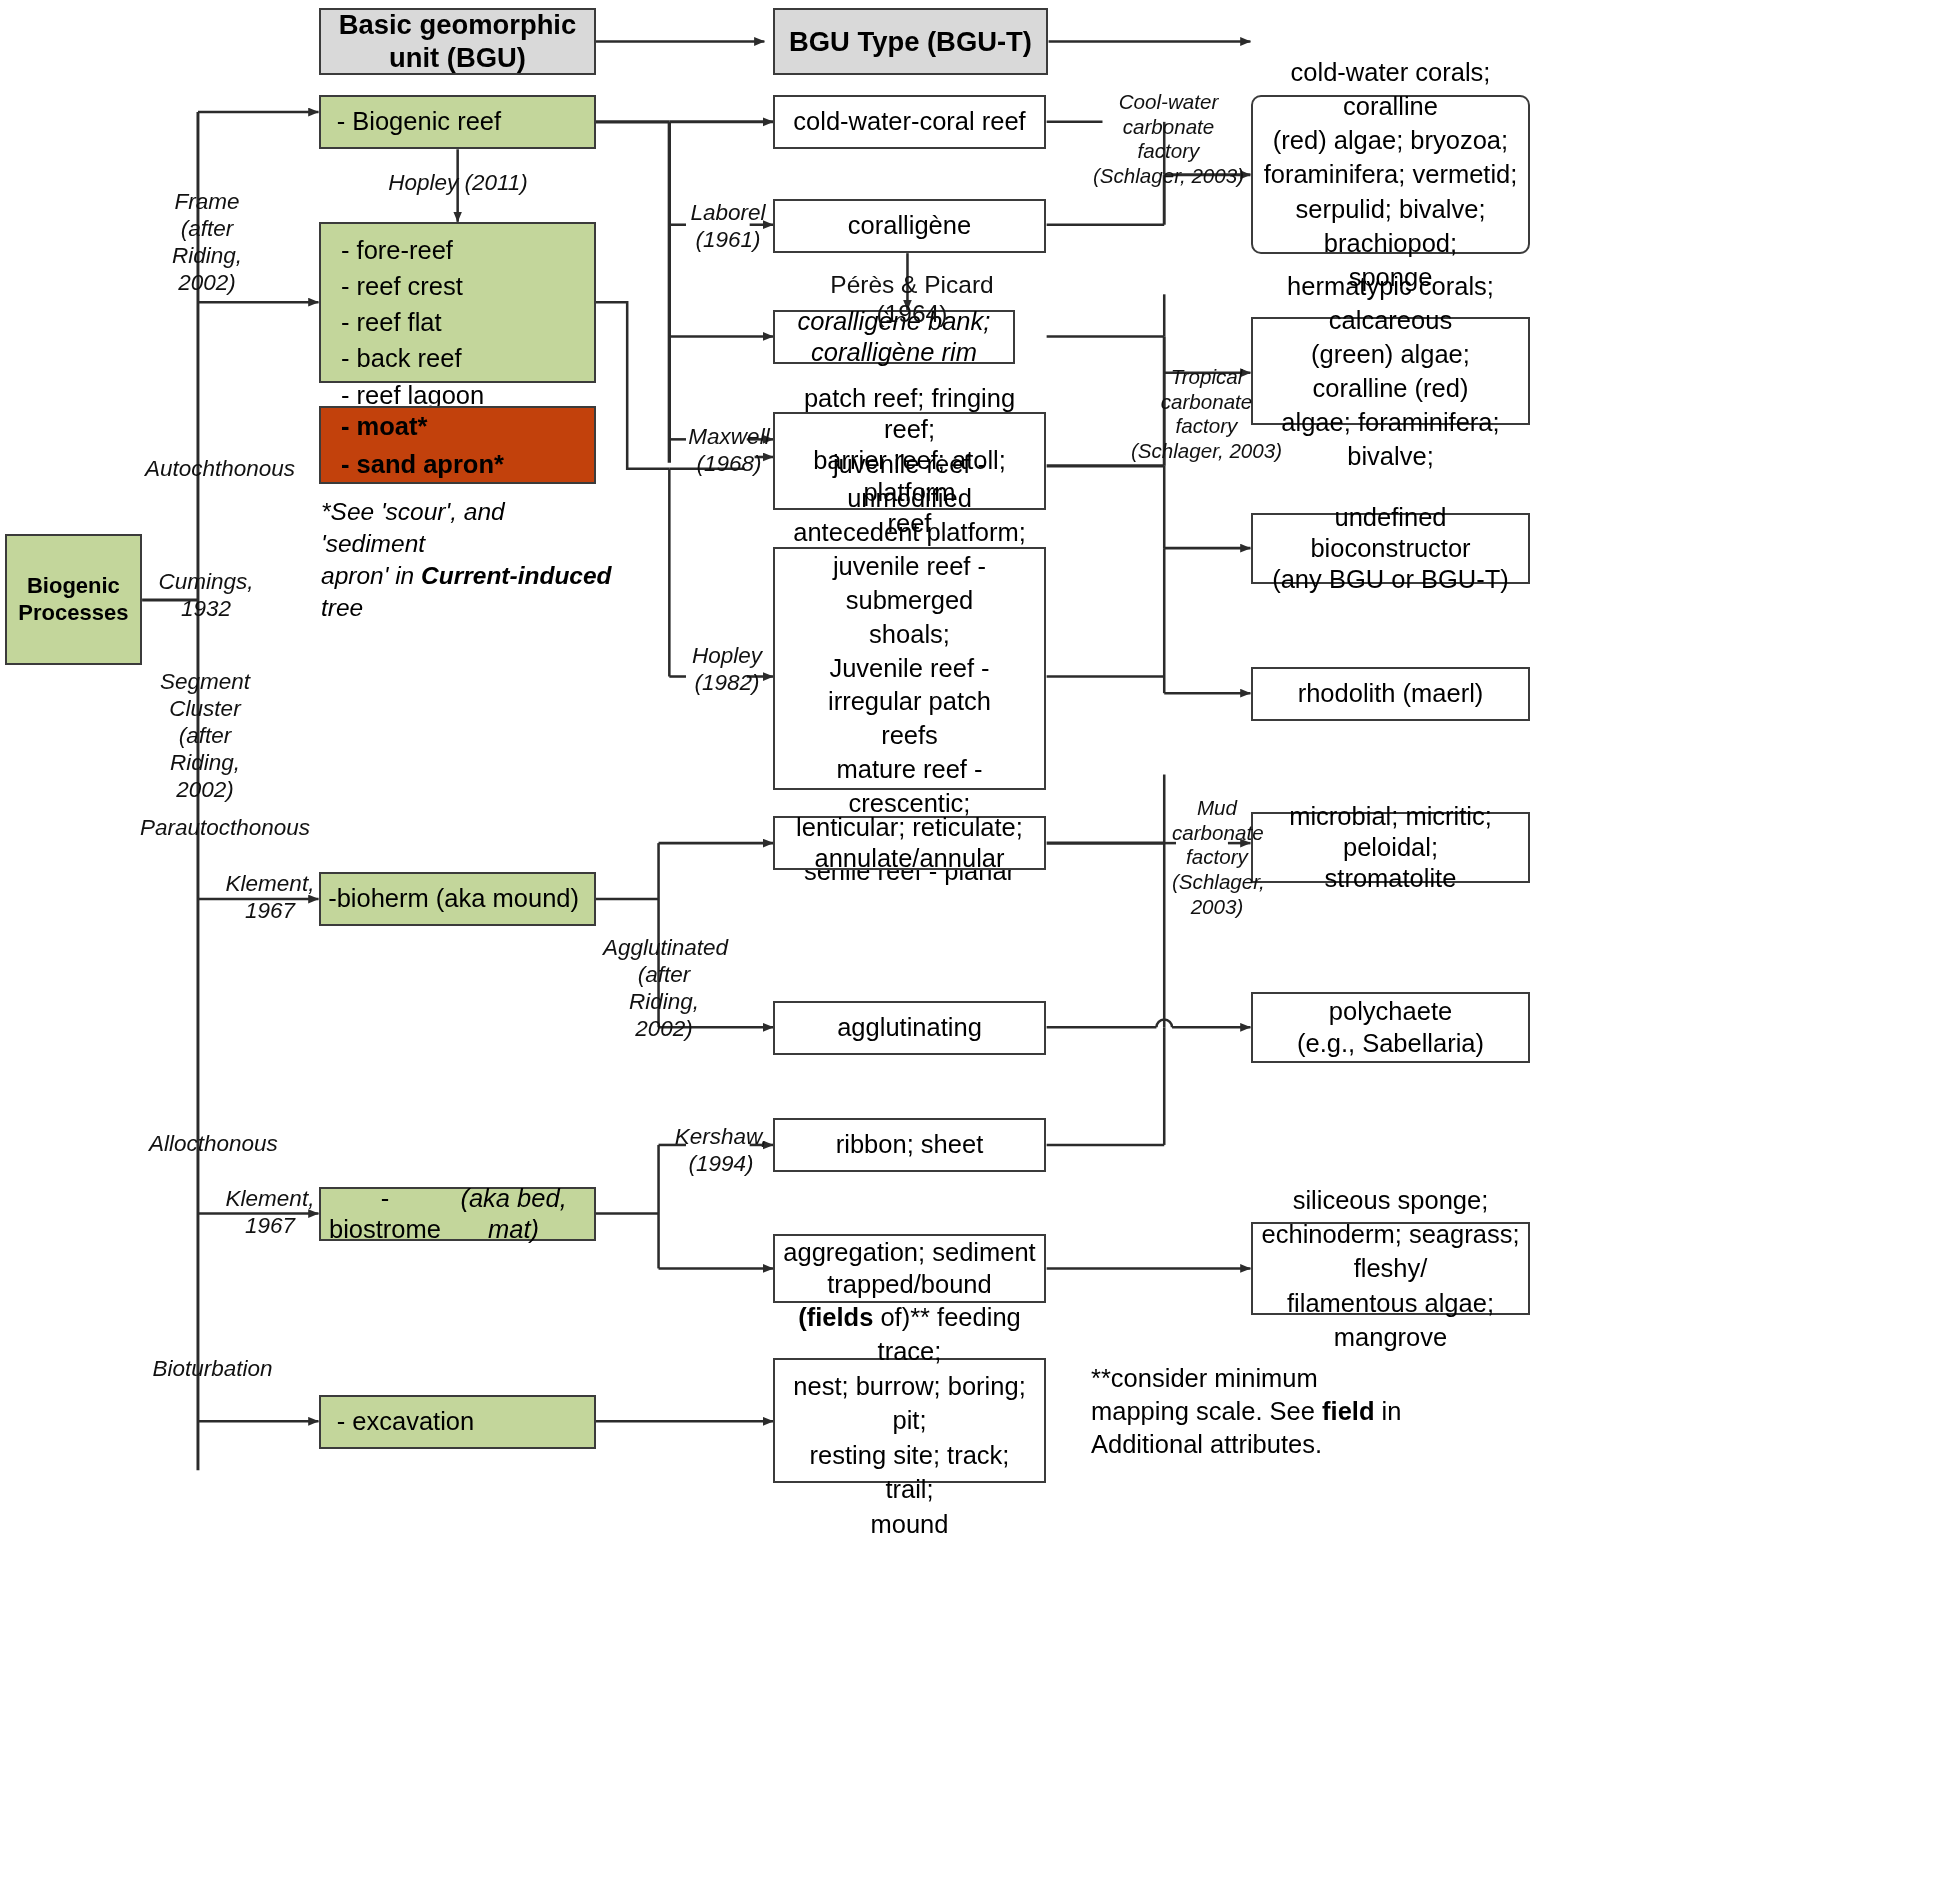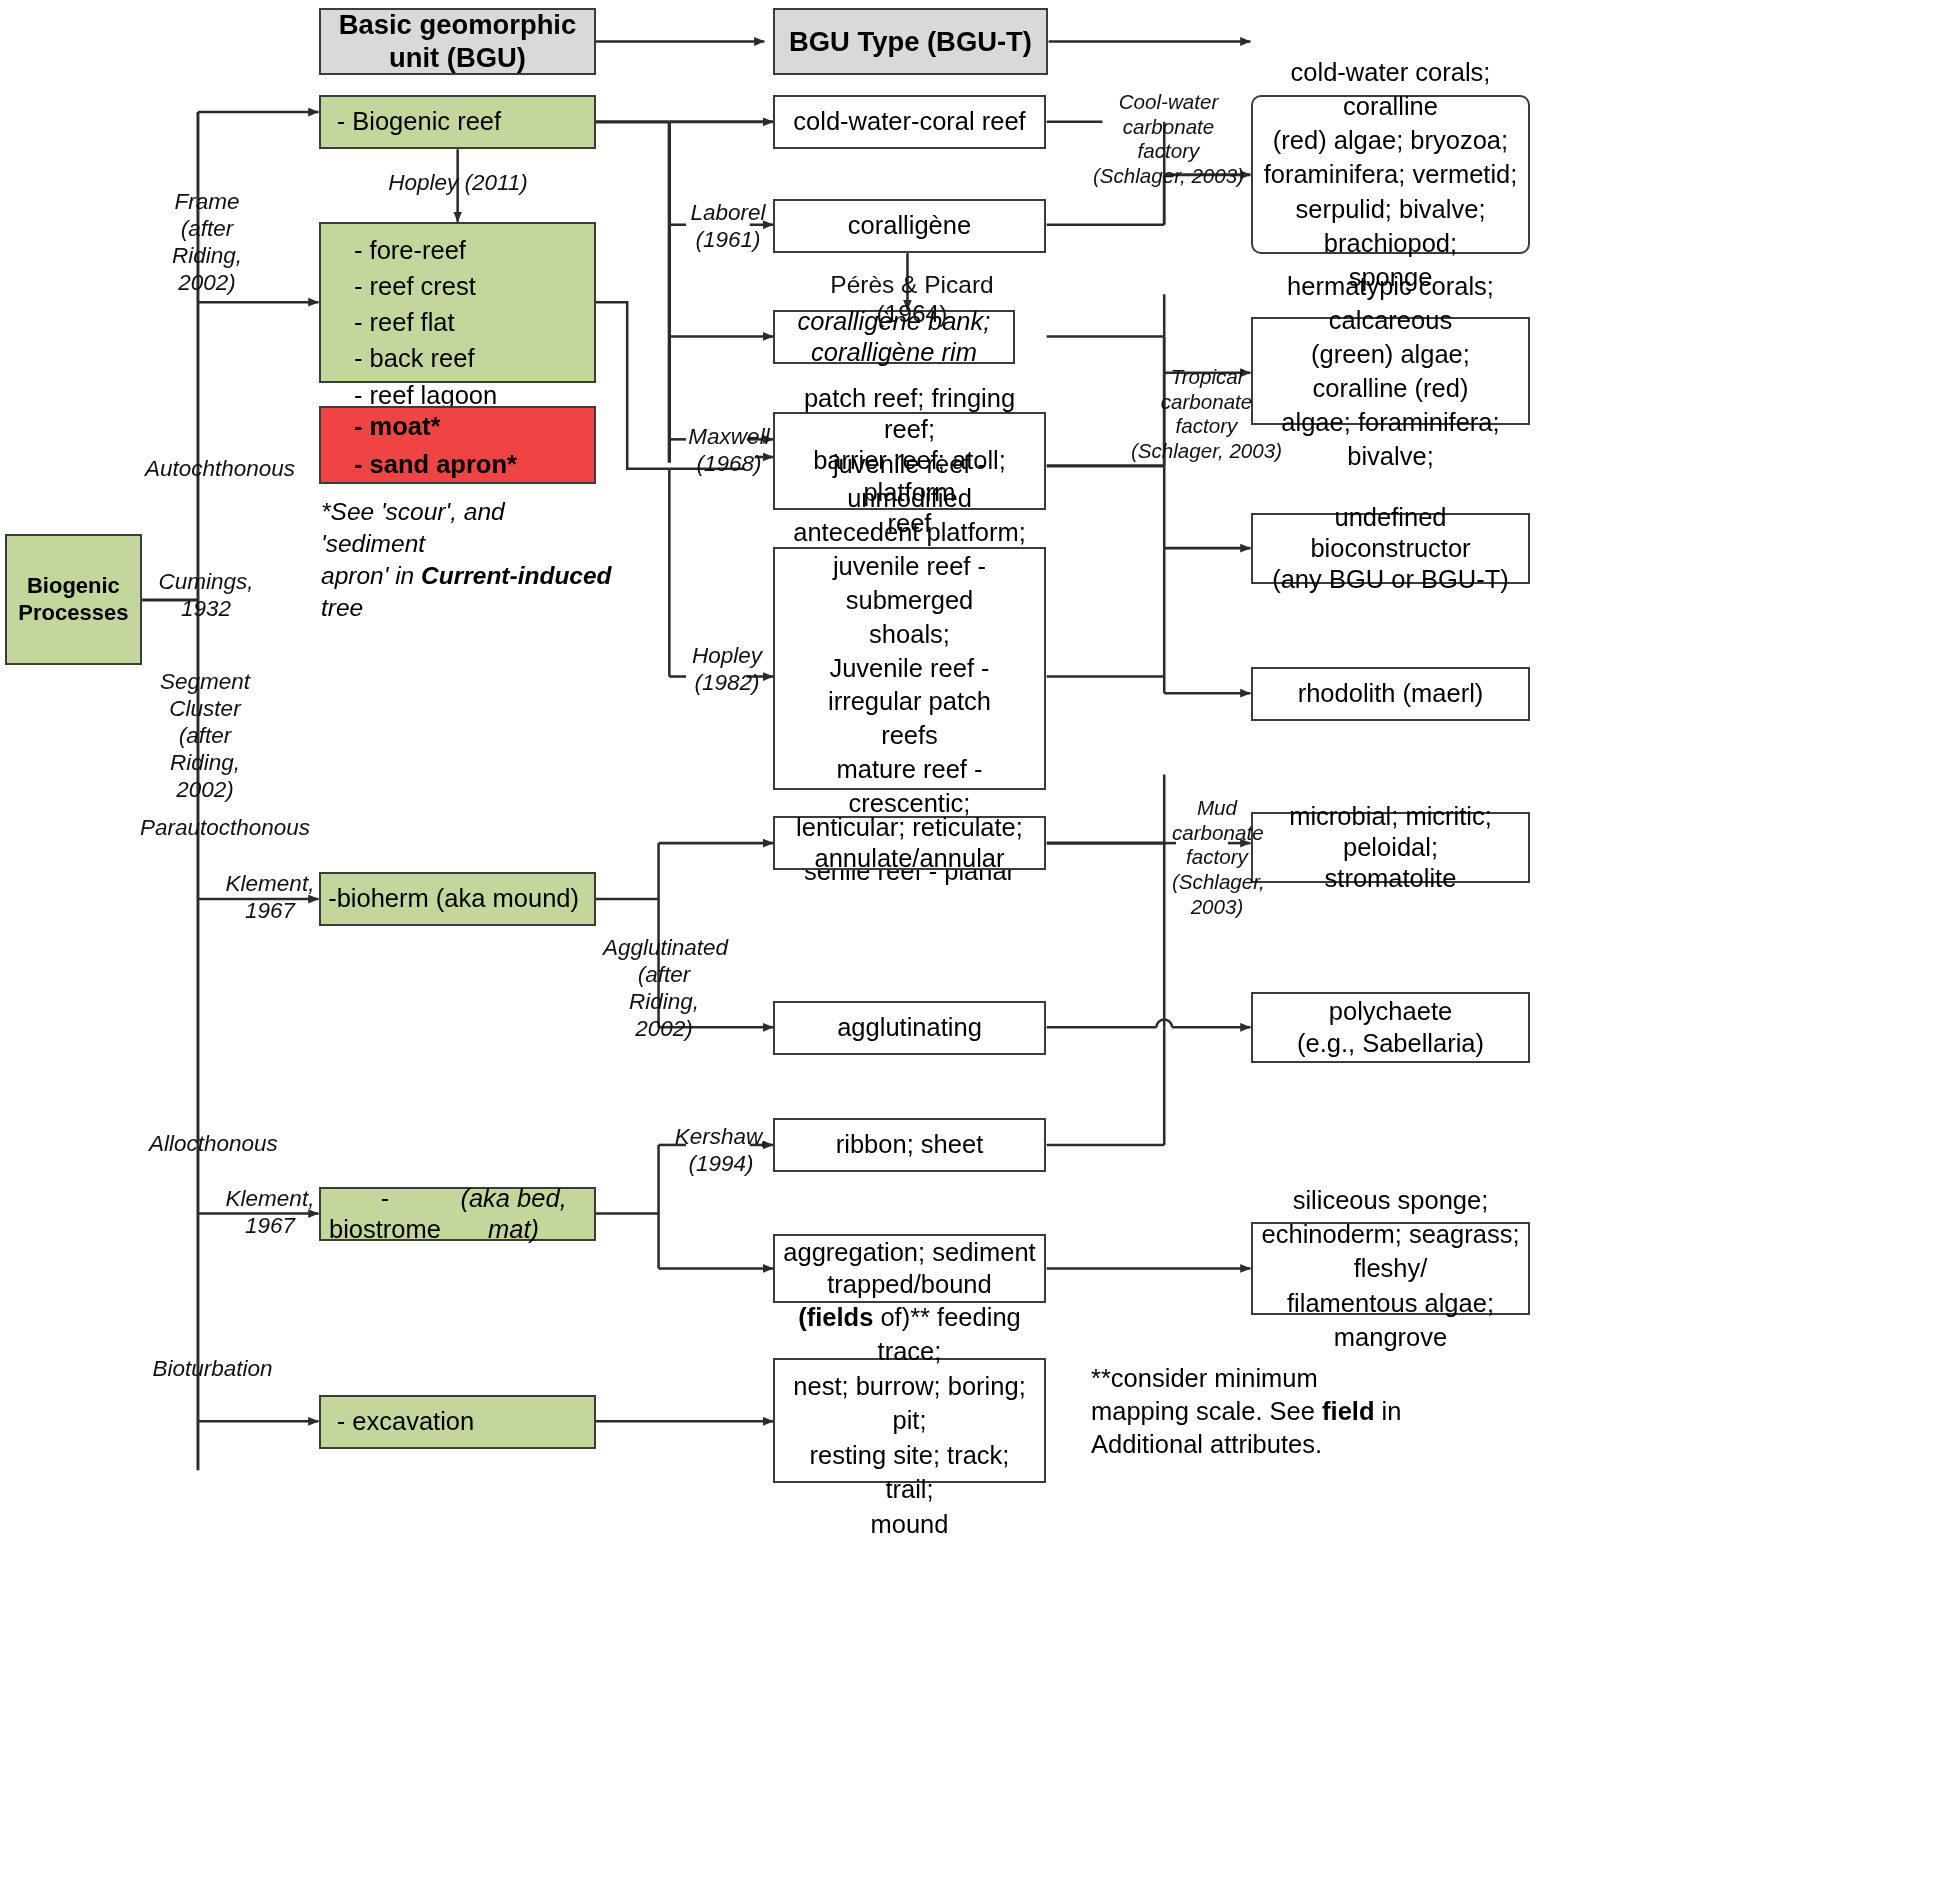--- a/index.html
+++ b/index.html
@@ -3,32 +3,32 @@
 <meta charset="utf-8">
 <style>
   html,body{margin:0;padding:0;background:#fff;}
   body{font-family:"Liberation Sans",sans-serif;color:#000;}
   #canvas{position:relative;width:1959px;height:1893px;background:#fff;overflow:hidden;}
   .box{position:absolute;border:2px solid #3b3b3b;box-sizing:border-box;
        display:flex;align-items:center;justify-content:center;text-align:center;
        font-size:25.5px;line-height:1.22;padding:3.9px 7.8px;}
   .hdr{background:#d9d9d9;font-weight:bold;font-size:27.4px;}
   .green{background:#c3d69b;}
-  .yellow{background:#ef4444;}
+  .yellow{background:#c2410c;}
   .white{background:#ffffff;}
   .left-al{justify-content:flex-start;text-align:left;padding-left:15.7px;}
   .note{position:absolute;font-size:24.5px;line-height:1.3;font-style:italic;text-align:left;}
   .note b{font-weight:bold;}
   .plain-note{position:absolute;font-size:25.5px;line-height:1.3;text-align:left;font-style:normal;}
   .plain-note b{font-weight:bold;}
   .lbl{position:absolute;font-style:italic;font-size:22.5px;line-height:1.2;text-align:center;
        color:#111;white-space:pre-line;}
   .lbl.sm{font-size:20.6px;}
   svg.wires{position:absolute;left:0;top:0;width:1959px;height:1893px;pointer-events:none;}
-  .ul{text-align:left;padding-left:33px;justify-content:flex-start;flex-direction:column;align-items:flex-start;}
+  .ul{text-align:left;padding-left:20px;justify-content:flex-start;flex-direction:column;align-items:flex-start;}
   .ul span{display:block;}
 </style>
 </head>
 <body>
 
 <div id="canvas">
 
   <svg class="wires" viewBox="0 0 1999 1931">
     <defs>
       <marker id="ah" markerWidth="12" markerHeight="12" refX="10.5" refY="4.5" orient="auto" markerUnits="userSpaceOnUse">

